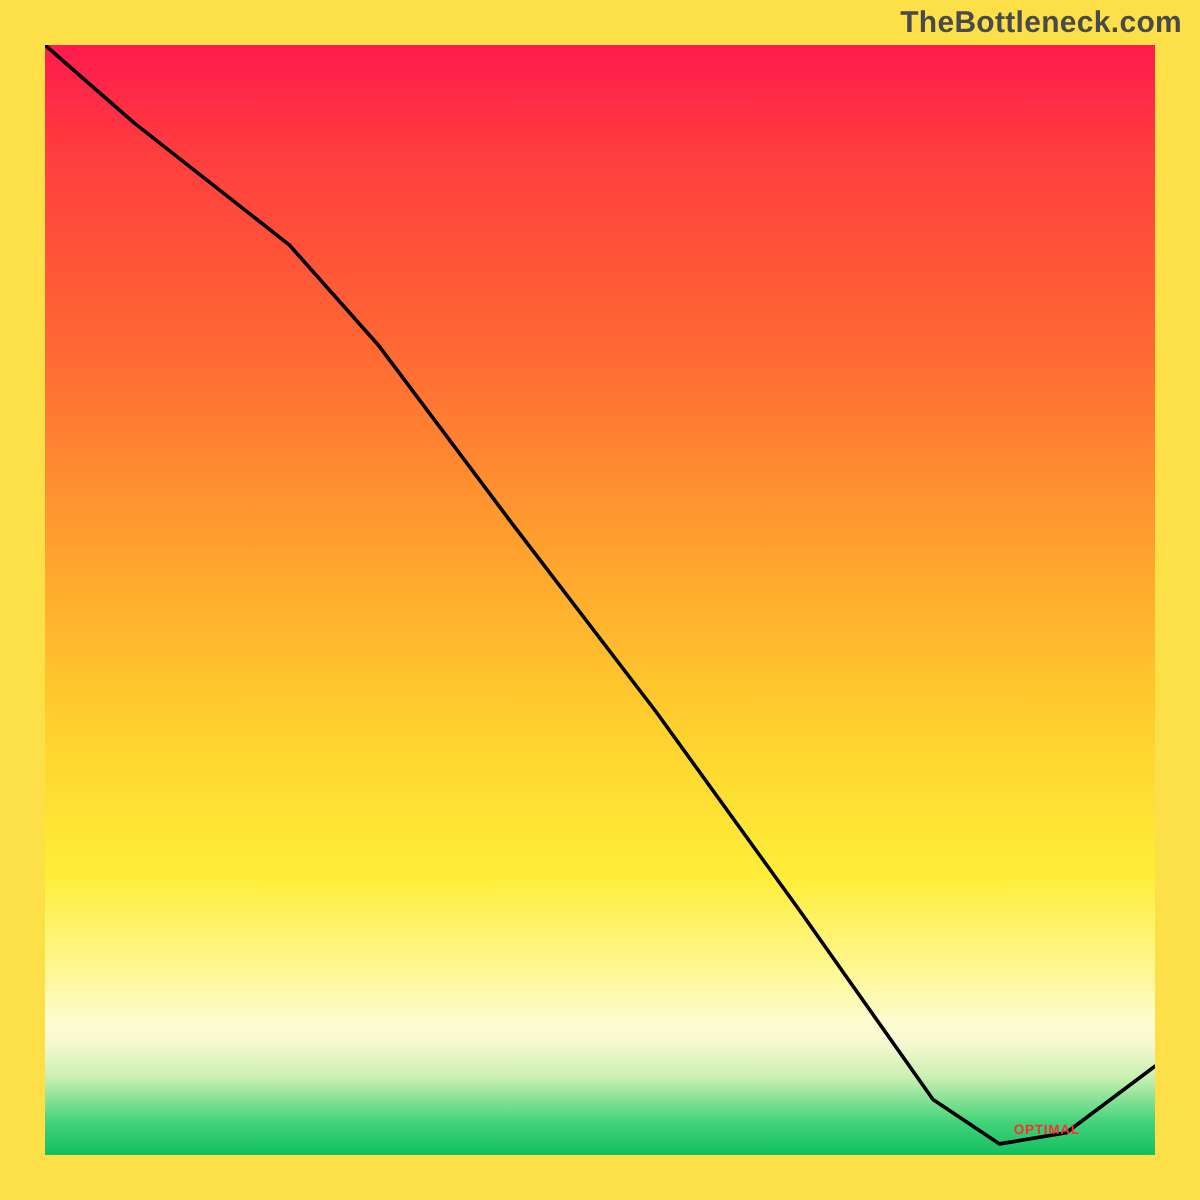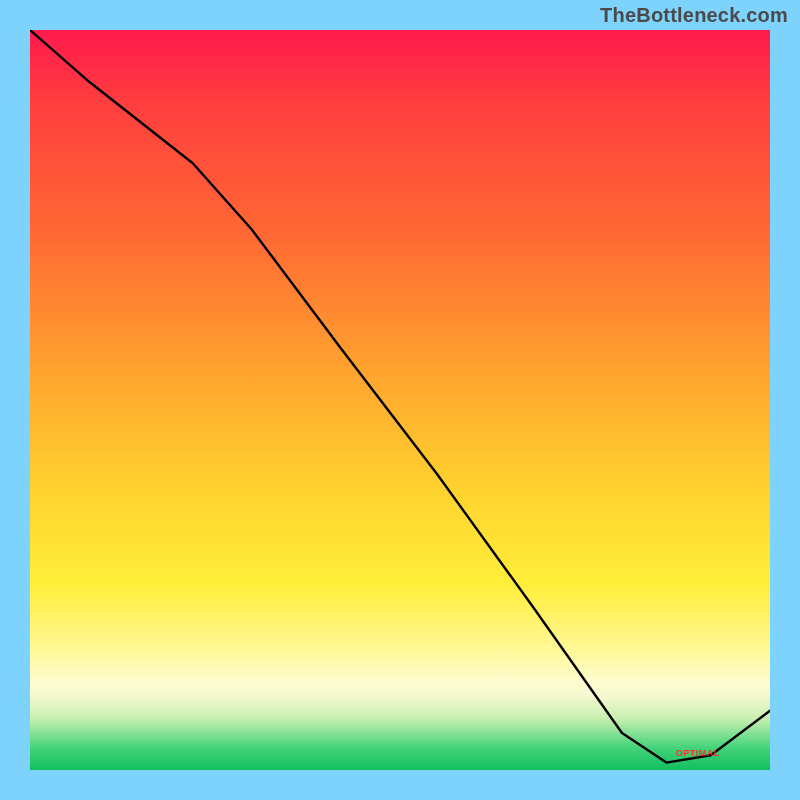--- a/index.html
+++ b/index.html
@@ -8,21 +8,21 @@
     width: 800px;
     height: 800px;
     overflow: hidden;
     font-family: Arial, sans-serif;
     background: #000;
     position: relative;
   }
   .outer {
     width: 800px;
     height: 800px;
-    background: #7dd3fc;
+    background: #fde047;
     position: relative;
   }
   .plot {
     position: absolute;
     left: 30px;
     top: 30px;
     width: 740px;
     height: 740px;
     
     background: linear-gradient(

